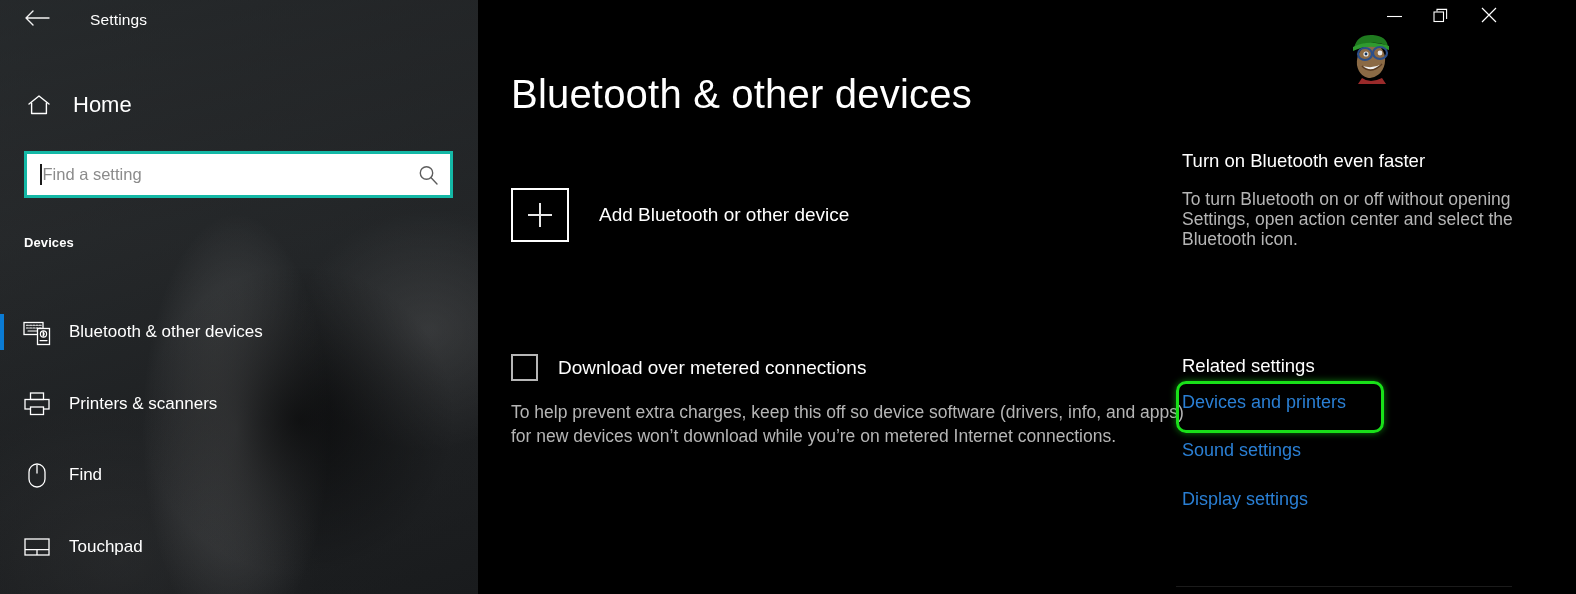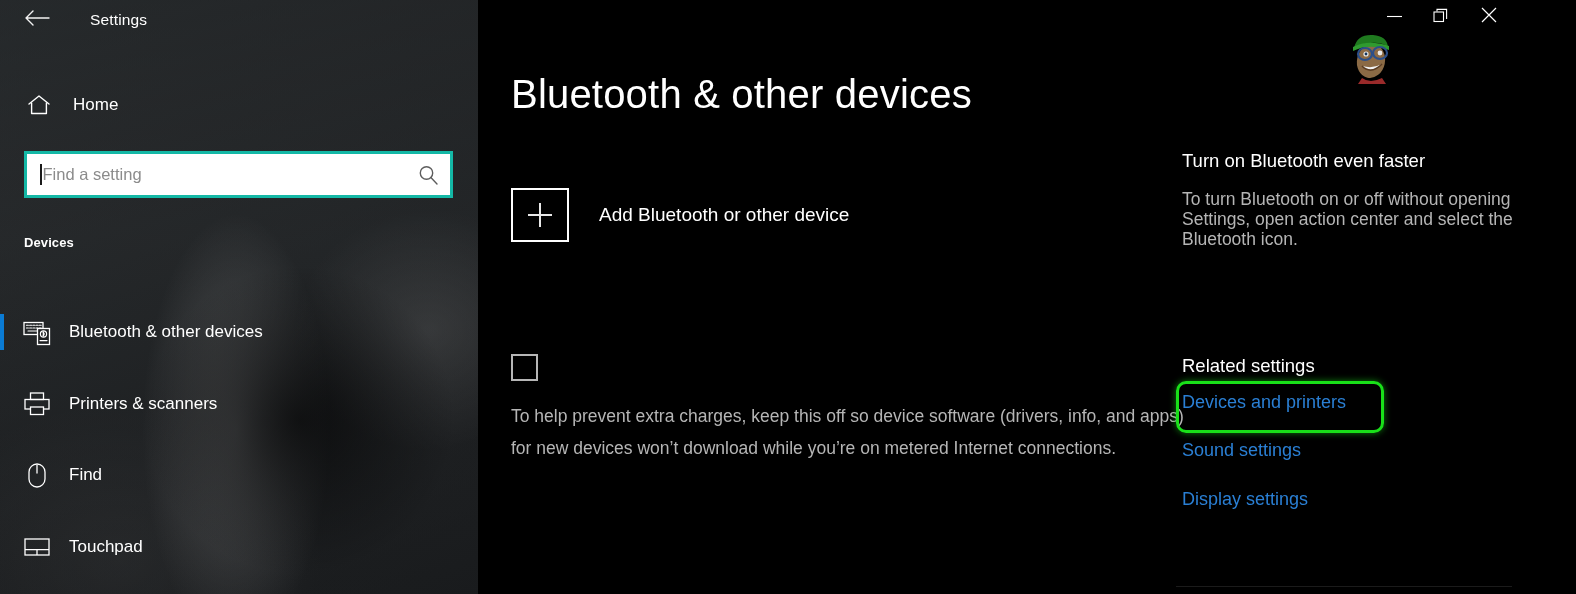--- a/index.html
+++ b/index.html
@@ -70,21 +70,21 @@
 
   .home-row {
     position: absolute;
     left: 0; top: 86px;
     width: 440px; height: 38px;
     display: flex; align-items: center;
   }
   .home-icon { width: 30px; margin-left: 24px; display: flex; justify-content: center; }
   .home-label {
     margin-left: 19px;
-    font-size: 17px;
+    font-size: 22px;
     color: #ffffff;
   }
 
   .search-wrap {
     position: absolute;
     left: 24px; top: 151px;
     width: 429px; height: 47px;
     box-sizing: border-box;
     background: #ffffff;
     border: 3px solid #14b8a6;
@@ -201,21 +201,21 @@
   .metered-label {
     margin-left: 20px;
     font-size: 19px;
     color: #ffffff;
   }
   .metered-desc {
     position: absolute;
     left: 33px; top: 400px;
     width: 680px;
     font-size: 17.5px;
-    line-height: 32px;
+    line-height: 24px;
     color: #b5b5b5;
   }
 
   
   .right-panel {
     position: absolute;
     left: 704px; top: 0;
     width: 394px; height: 594px;
   }
   .rp-head {
@@ -389,20 +389,21 @@
 
     <div class="page-title">Bluetooth &amp; other devices</div>
 
     <div class="add-device-row">
       <span class="add-box"></span>
       <span class="add-device-label">Add Bluetooth or other device</span>
     </div>
 
     <div class="metered-row">
       <span class="chk"></span>
+      <span class="metered-label">Download over metered connections</span>
     </div>
 
     <div class="metered-desc">To help prevent extra charges, keep this off so device software (drivers, info, and apps) for new devices won’t download while you’re on metered Internet connections.</div>
 
     <div class="right-panel">
       <div class="rp-head">Turn on Bluetooth even faster</div>
       <div class="rp-body">To turn Bluetooth on or off without opening Settings, open action center and select the Bluetooth icon.</div>
       <div class="rp-related">Related settings</div>
       <div class="rp-links">
         <a class="rp-link first" href="#">Devices and printers</a>

